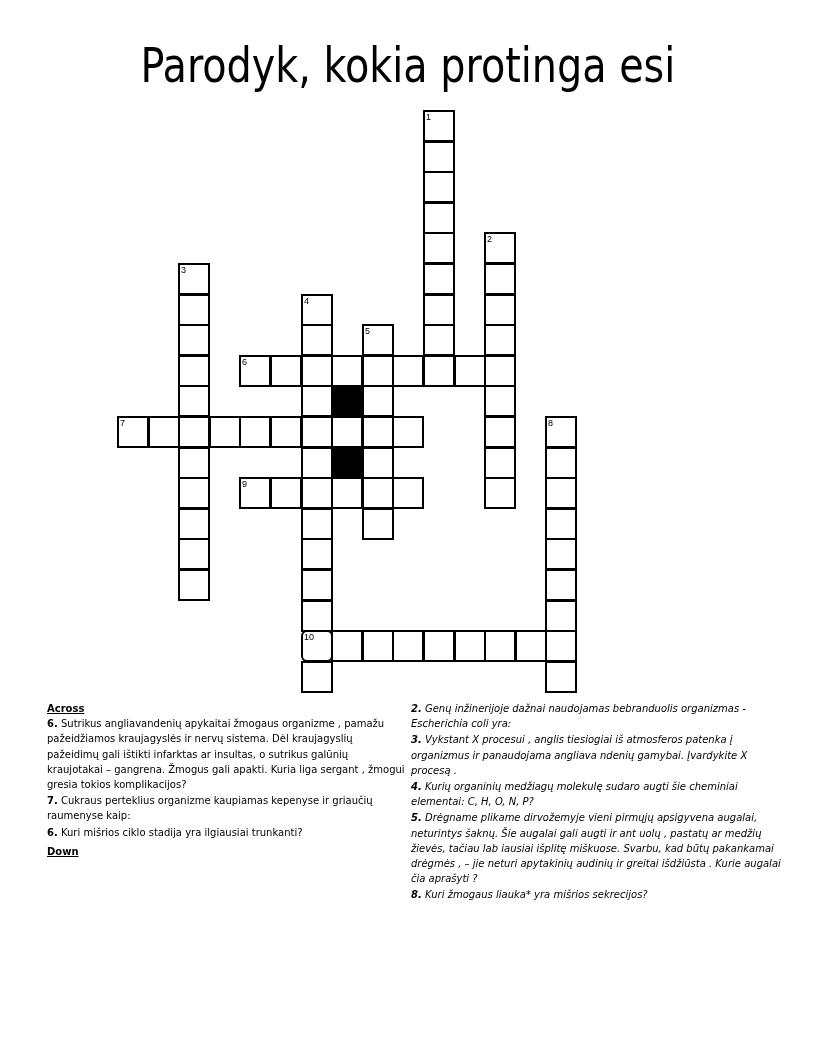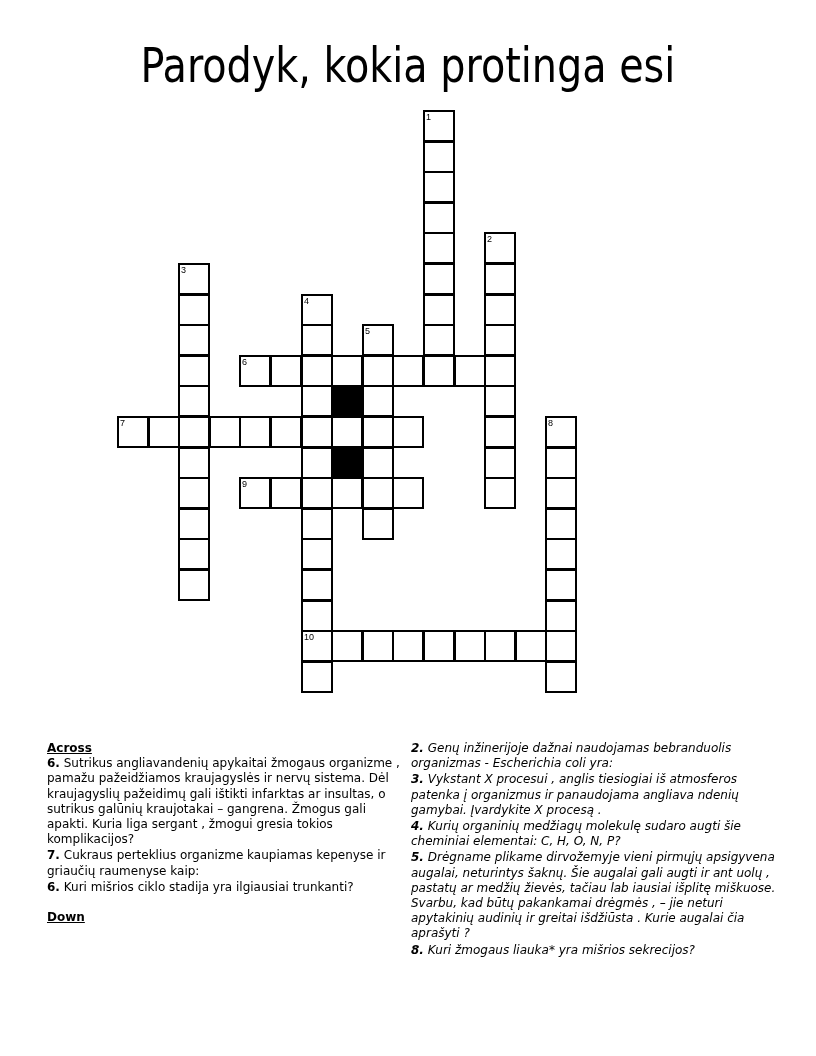--- a/index.html
+++ b/index.html
@@ -14,30 +14,30 @@
   .cell {
     position: absolute; width: 32px; height: 32px;
     border: 2px solid #000; background: #fff;
   }
   .cell.black { background: #000; }
   .cell .num {
     position: absolute; left: 1px; top: 0px; font-size: 9px; line-height: 10px;
     font-family: "Liberation Sans", sans-serif; color: #000;
   }
   .clues {
-    position: absolute; top: 741px; font-family: "DejaVu Sans", sans-serif;
-    font-size: 12px; line-height: 15.2px; color: #000;
+    position: absolute; top: 701px; font-family: "DejaVu Sans", sans-serif;
+    font-size: 10px; line-height: 15.2px; color: #000;
   }
   .clues.left { left: 47px; width: 360px; }
   .clues.right { left: 411px; width: 372px; font-style: italic; }
   .clue-heading { font-weight: bold; text-decoration: underline; display: block; }
   .clue { display: block; margin-bottom: 1px; }
   .clue .n { font-weight: bold; }
   .right .clue { margin-bottom: 1px; }
-  .left .heading-down { margin-top: 15px; }
+  .left .heading-down { margin-top: 4px; }
 </style>
 </head>
 <body>
 
 <div class="title">Parodyk, kokia protinga esi</div>
 
 <div class="grid" id="grid">
     <div class="cell" style="left: 306px; top: 0px;">
       <span class="num">1</span>
     </div>
@@ -79,21 +79,21 @@
     <div class="cell" style="left: 184px; top: 214px;"></div>
     <div class="cell" style="left: 184px; top: 245px;"></div>
     <div class="cell" style="left: 184px; top: 275px;"></div>
     <div class="cell" style="left: 184px; top: 306px;"></div>
     <div class="cell" style="left: 184px; top: 337px;"></div>
     <div class="cell" style="left: 184px; top: 367px;"></div>
     <div class="cell" style="left: 184px; top: 398px;"></div>
     <div class="cell" style="left: 184px; top: 428px;"></div>
     <div class="cell" style="left: 184px; top: 459px;"></div>
     <div class="cell" style="left: 184px; top: 490px;"></div>
-    <div class="cell" style="left: 184px; top: 520px;">
+    <div class="cell" style="left: 184px; top: 520px; border-radius: 6px;">
       <span class="num">10</span>
     </div>
     <div class="cell" style="left: 184px; top: 551px;"></div>
     <div class="cell" style="left: 245px; top: 214px;">
       <span class="num">5</span>
     </div>
     <div class="cell" style="left: 245px; top: 245px;"></div>
     <div class="cell" style="left: 245px; top: 275px;"></div>
     <div class="cell" style="left: 245px; top: 306px;"></div>
     <div class="cell" style="left: 245px; top: 337px;"></div>

